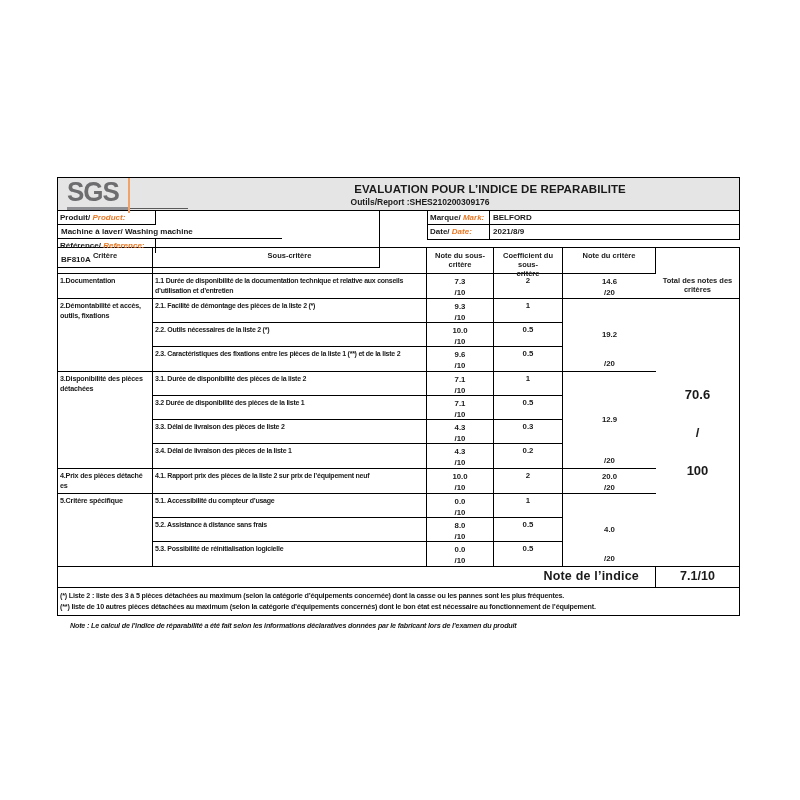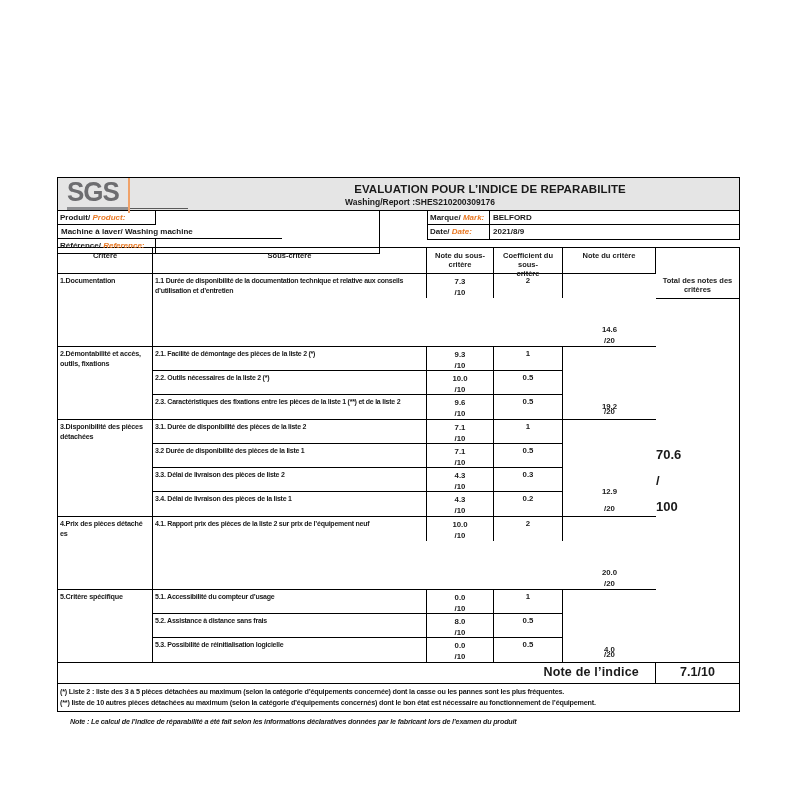--- a/index.html
+++ b/index.html
@@ -40,28 +40,28 @@
   .group { display:flex; border-bottom:1px solid #000; }
   .group:last-child { border-bottom:none; }
   .critere-cell { width:95px; border-right:1px solid #000; font-size:7.2px; line-height:10px; padding:2px 1px 0 2px; white-space:pre-line; overflow:hidden; letter-spacing:-0.2px; }
   .subrows { width:410px; display:flex; flex-direction:column; }
   .subrow { display:flex; height:24px; }
   .subrow:not(:last-child) { border-bottom:1px solid #000; }
   .sub-cell { width:274px; border-right:1px solid #000; font-size:7px; letter-spacing:-0.25px; line-height:10px; padding:2px 2px 0 2px; white-space:pre-line; overflow:hidden; }
   .note-cell { width:67px; border-right:1px solid #000; font-size:7.8px; text-align:center; padding-top:2px; }
   .note-cell .ln { line-height:11px; }
   .coef-cell { width:69px; border-right:1px solid #000; font-size:7.8px; text-align:center; padding-top:2px; }
-  .cnote-cell { width:93px; position:relative; font-size:7.8px; text-align:center;margin-top:48px; }
+  .cnote-cell { width:93px; position:relative; font-size:7.8px; text-align:center; }
   .cnote-cell.single { padding-top:2px; }
   .cnote-cell.single .ln { line-height:11px; }
   .cnote-val { position:absolute; top:50%; transform:translateY(-55%); left:0; right:0; }
   .cnote-den { position:absolute; bottom:3px; left:0; right:0; }
   .table-right { width:83px; display:flex; flex-direction:column; }
   .total-header { height:26px; border-bottom:1px solid #000; font-size:7.5px; text-align:center; white-space:pre-line; line-height:9px; padding-top:3px;margin-top:25px; }
-  .total-cell { flex:1; display:flex; flex-direction:column; justify-content:center; gap:11px; font-size:13px; }
+  .total-cell { flex:1; display:flex; flex-direction:column; align-items:center; justify-content:center; gap:23px; font-size:13px; }
 
   
   .index-row { height:21px; border:1px solid #000; border-top:none; display:flex; }
   .index-label { width:598px; border-right:1px solid #000; text-align:right; font-size:12.5px; line-height:19px; padding-right:16px; letter-spacing:0.2px; }
   .index-value { flex:1; text-align:center; font-size:12.5px; line-height:19px; }
   .footnote-box { border:1px solid #000; border-top:none; padding:3px 2px 3px 2px; font-size:7.2px; letter-spacing:-0.2px; }
   .fn-line { line-height:10.5px; white-space:nowrap; overflow:hidden; }
   .note-line { margin-top:5px; padding-left:13px; font-size:7.2px; font-style:italic; letter-spacing:-0.2px; white-space:nowrap; overflow:hidden; }
 </style>
 </head>
@@ -70,28 +70,29 @@
 <div class="doc">
 
   <div class="header-box">
     <div class="logo">
       <span class="logo-text">SGS</span>
       <div class="logo-underline"></div>
       <div class="logo-vline"></div>
       <div class="logo-hline"></div>
     </div>
     <div class="title">EVALUATION POUR L’INDICE DE REPARABILITE</div>
-    <div class="report-line">Washing/Report :SHES210200309176</div>
+    <div class="report-line">Outils/Report :SHES210200309176</div>
   </div>
 
   <div class="info">
     <div class="info-table info-left">
       <div class="info-cell lab info-row1"><span>Produit/</span> <span class="orange">Product:</span></div>
       <div class="info-cell val info-row1">Machine à laver/ Washing machine</div>
       <div class="info-cell lab"><span>Référence/</span> <span class="orange">Reference:</span></div>
+      <div class="info-cell val">BF810A</div>
     </div>
     <div class="info-table info-right">
       <div class="info-cell lab info-row1"><span>Marque/</span> <span class="orange">Mark:</span></div>
       <div class="info-cell val info-row1">BELFORD</div>
       <div class="info-cell lab"><span>Date/</span> <span class="orange">Date:</span></div>
       <div class="info-cell val">2021/8/9</div>
     </div>
   </div>
 
   <div class="gap7"></div>

